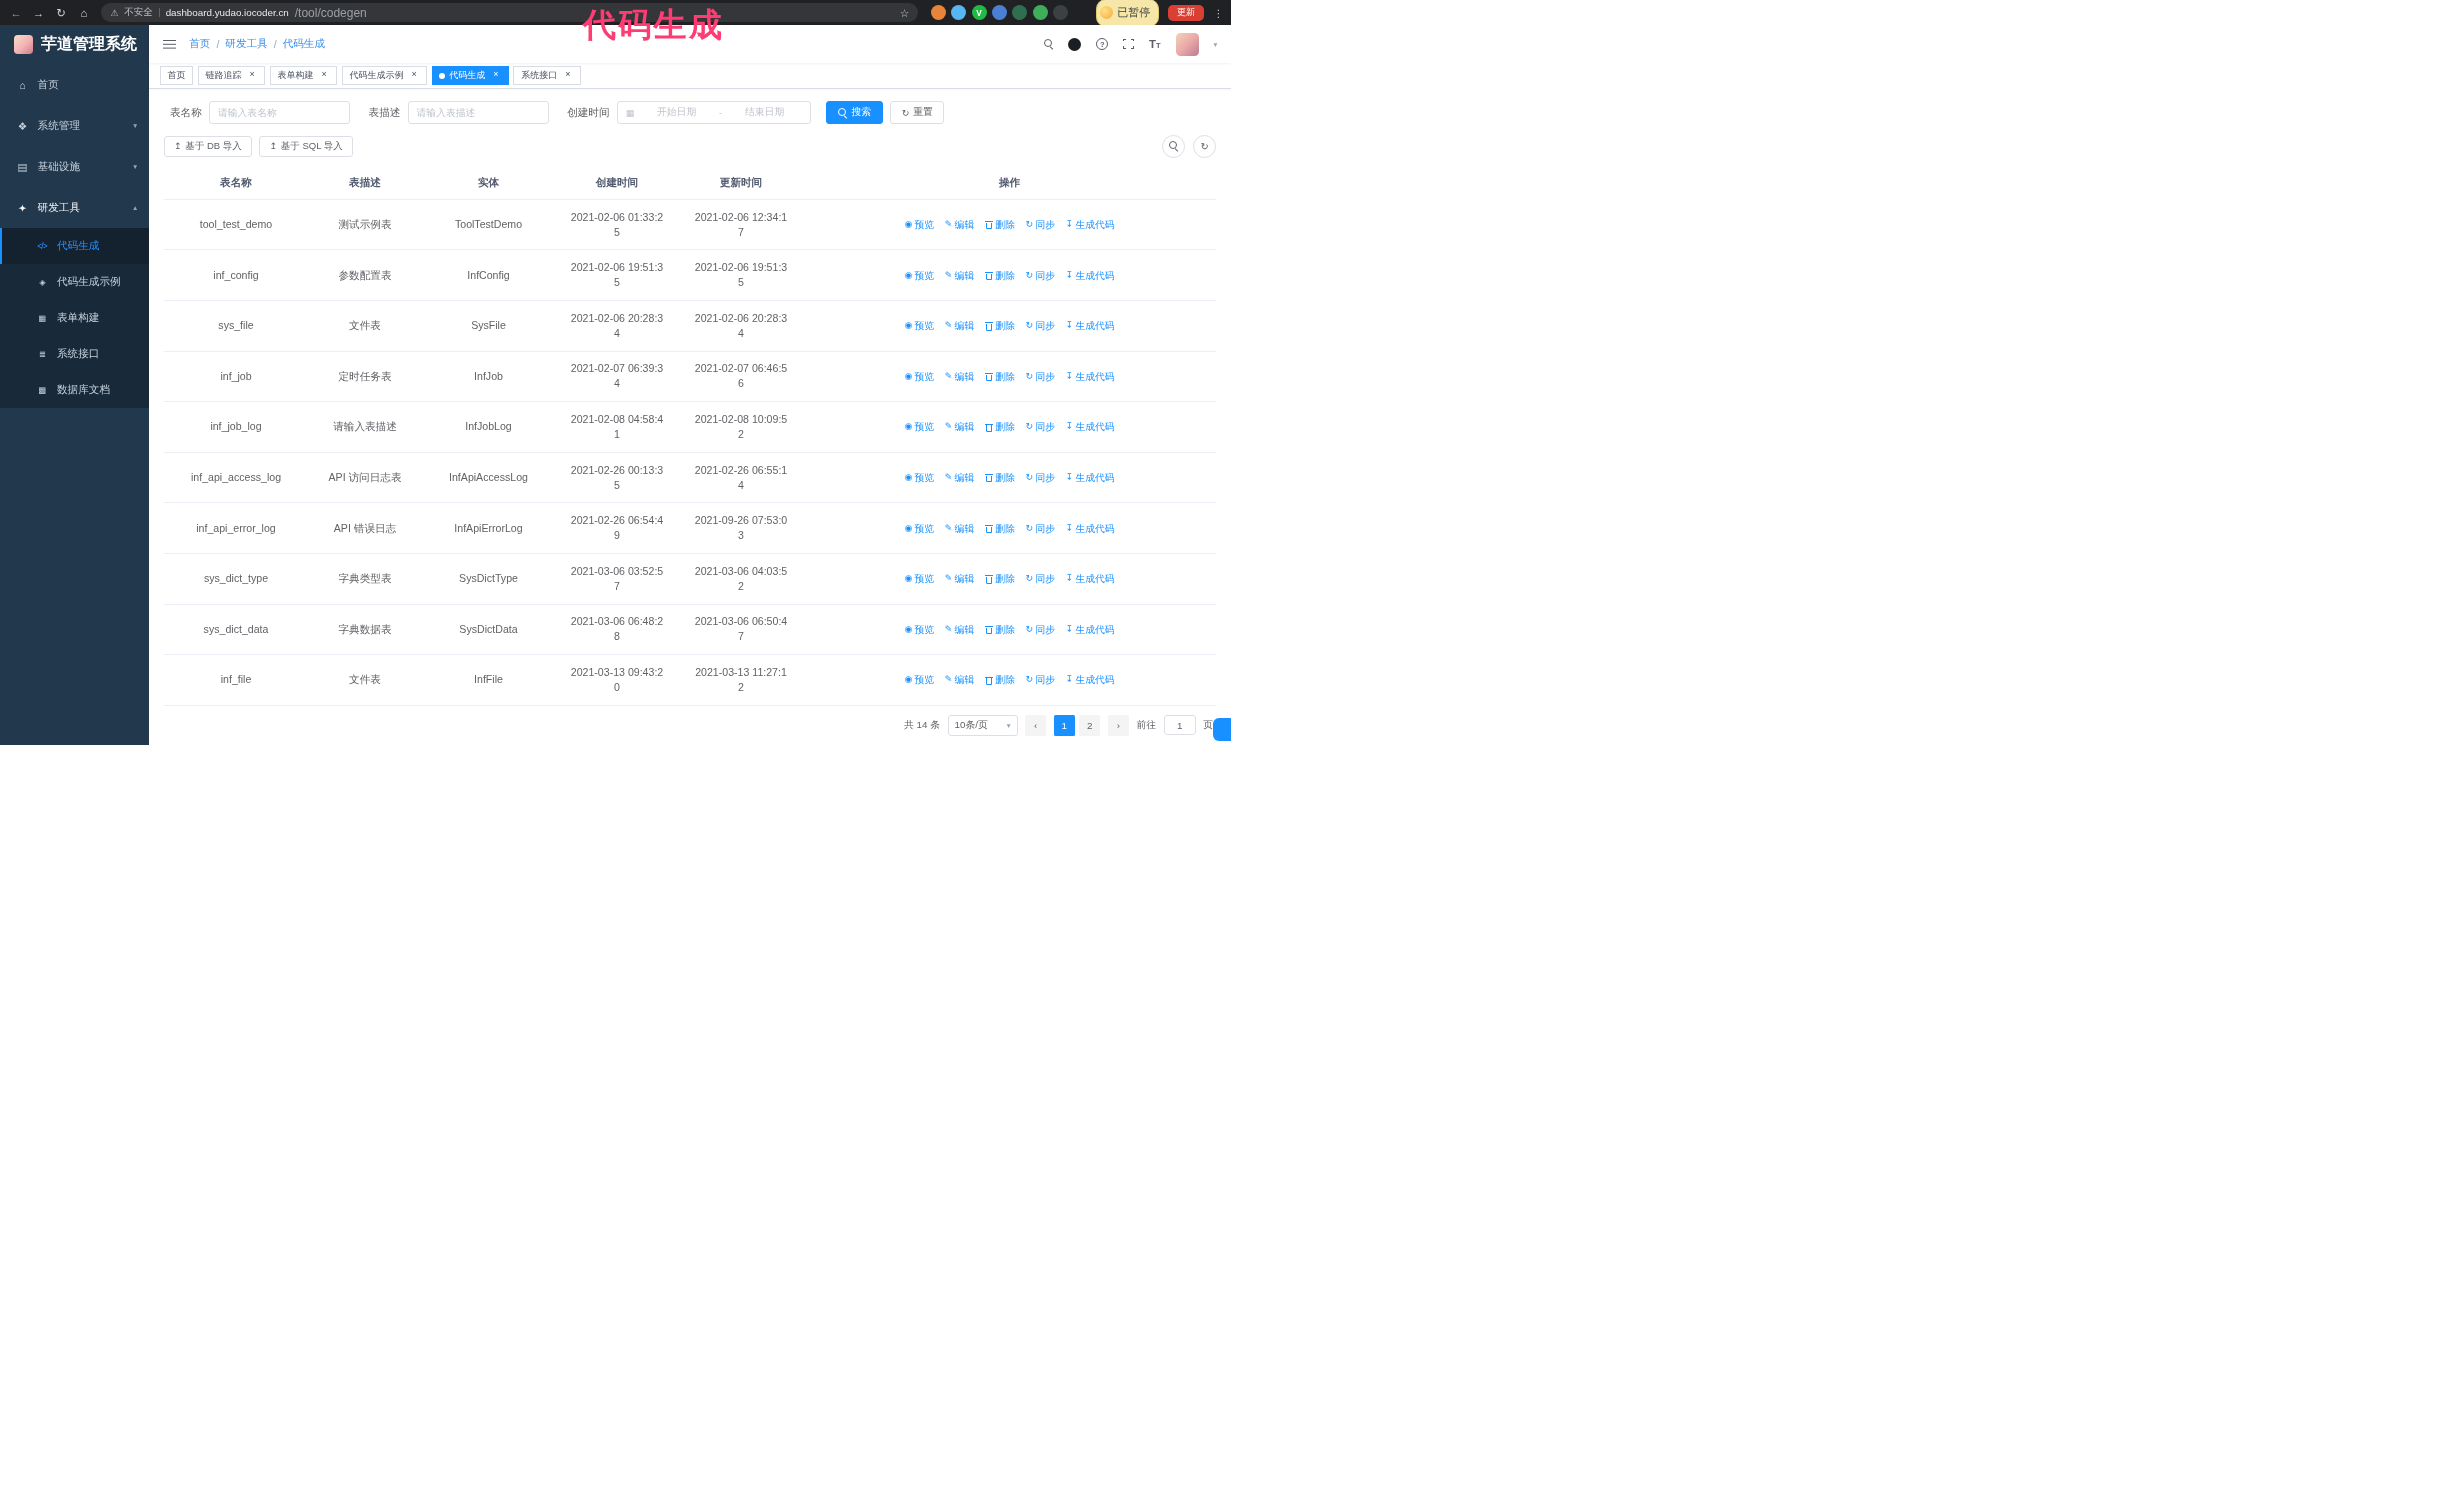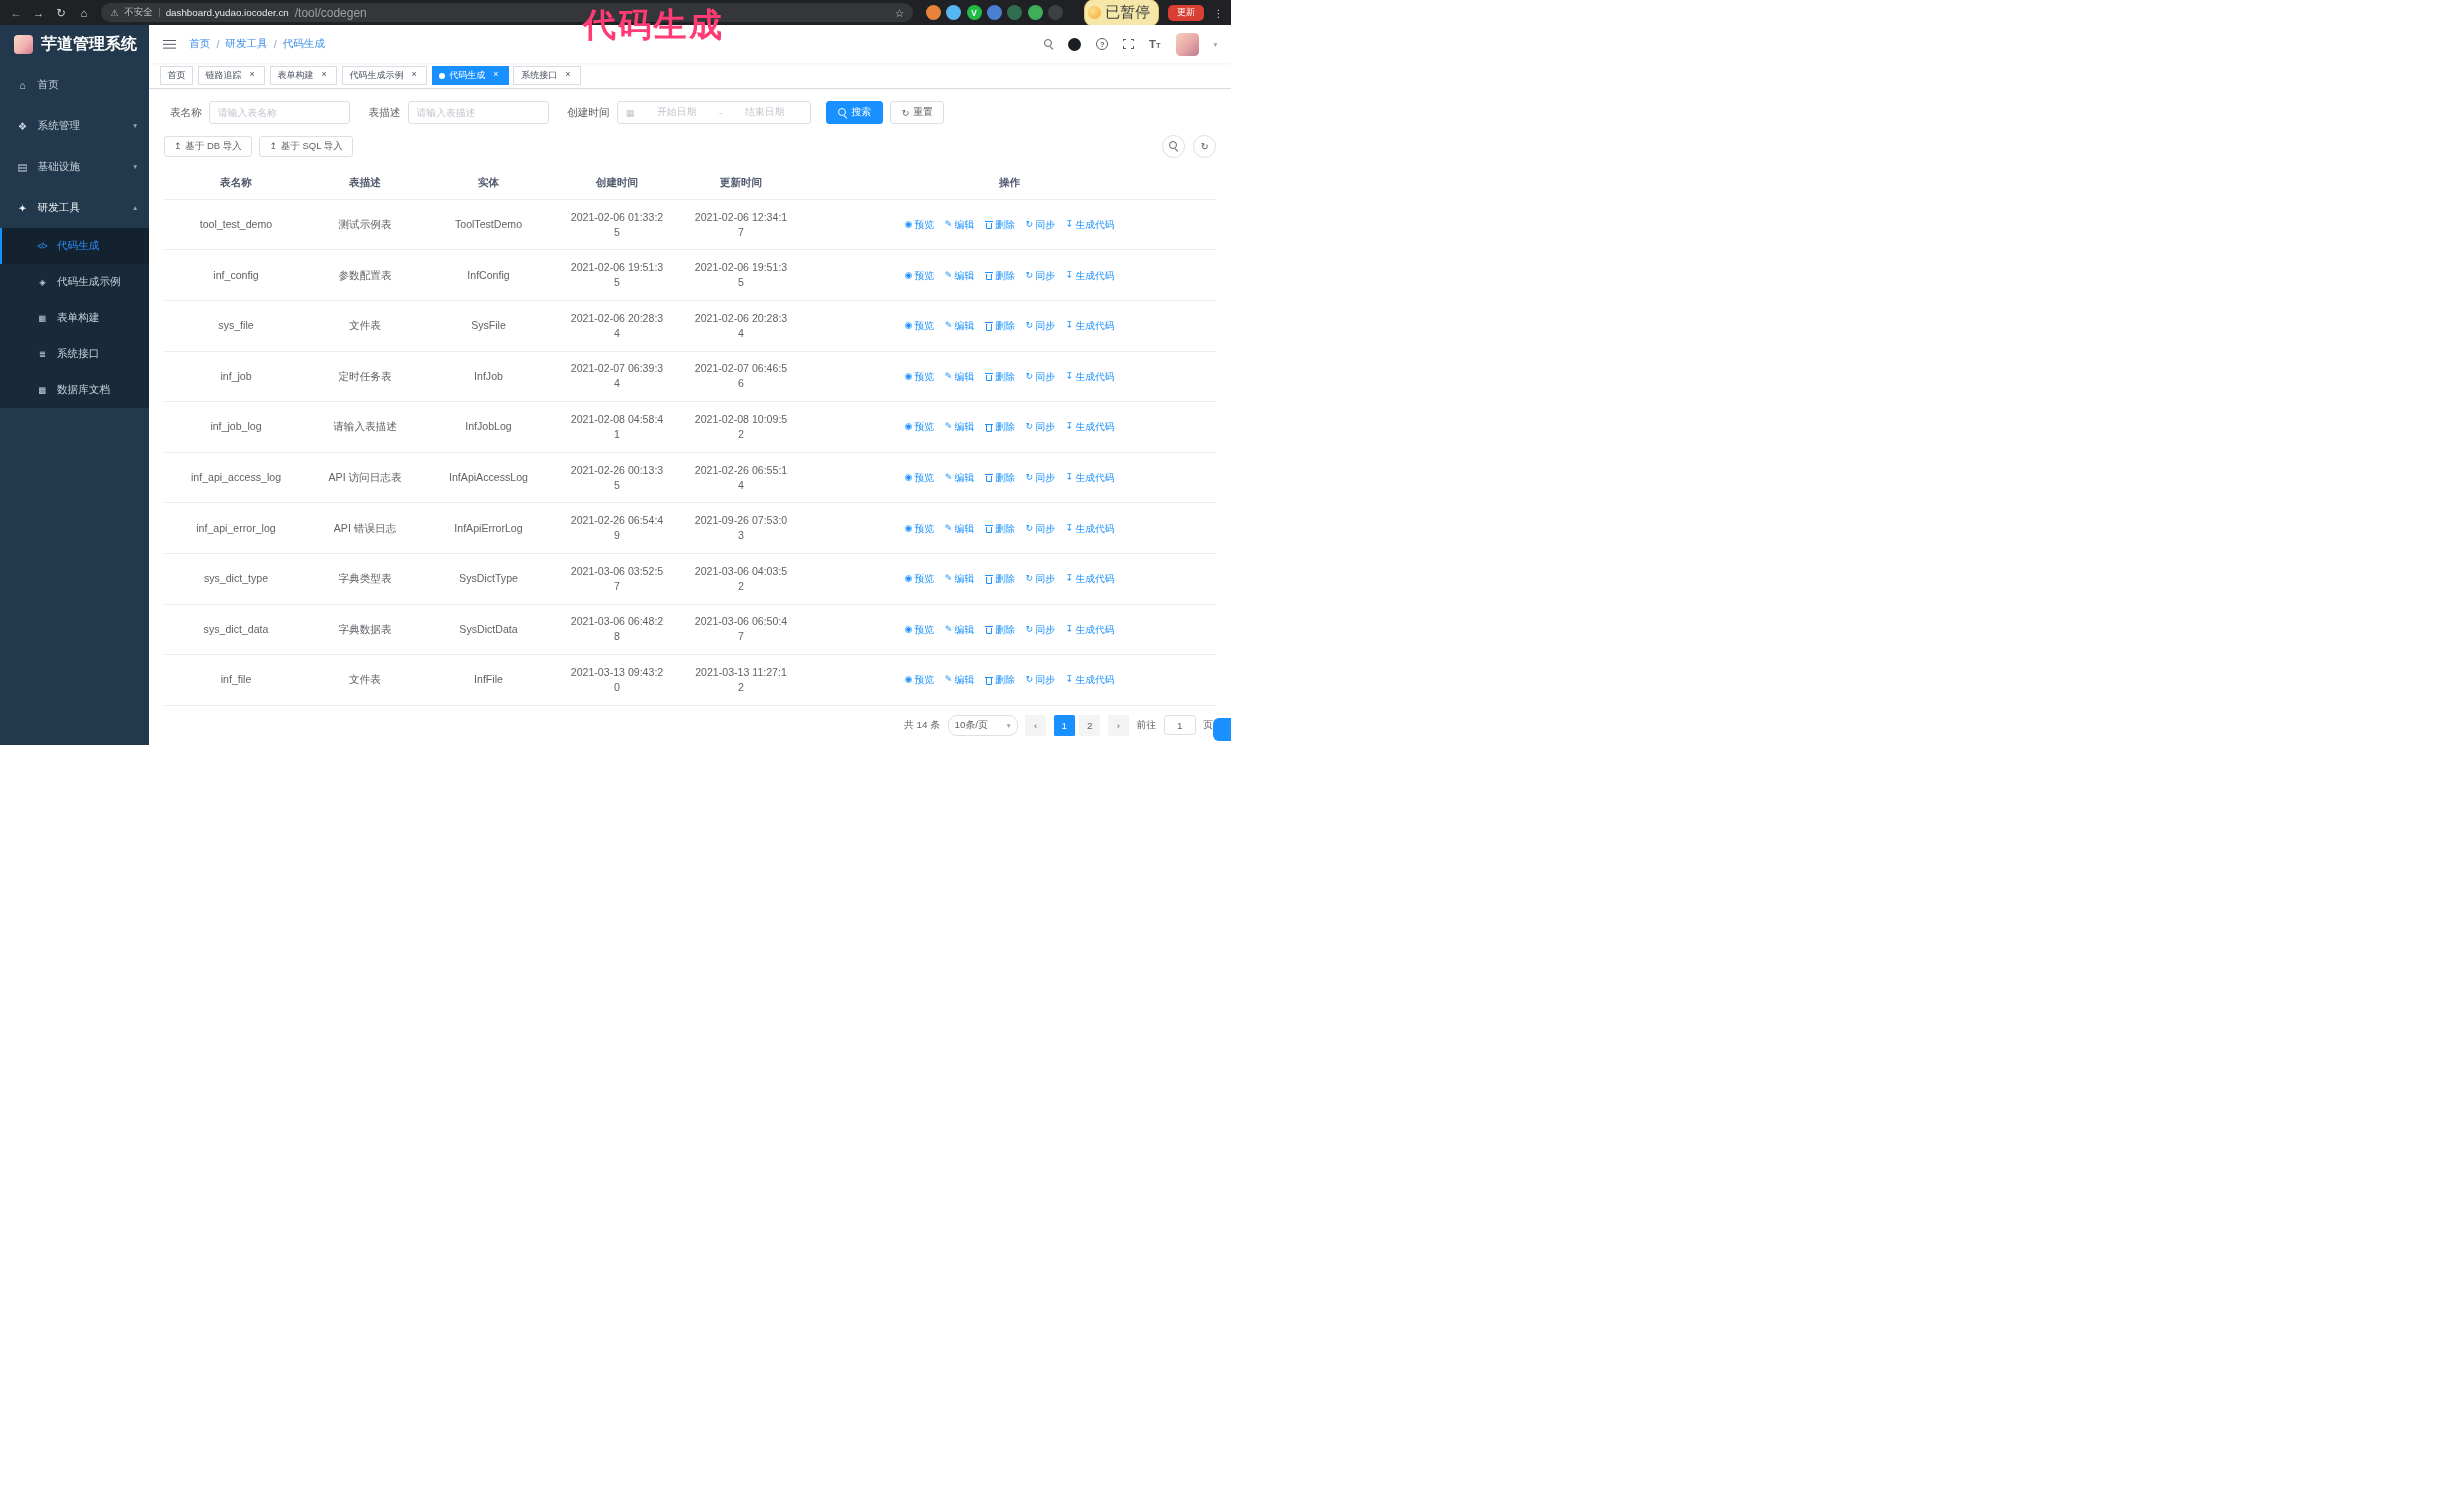--- a/index.html
+++ b/index.html
@@ -17,22 +17,22 @@
   .warn { color:#bdc1c6; font-size:9px; }
   .sec { color:#bdc1c6; }
   .addr-sep { width:0.8px; height:9.8px; background:#5f6368; }
   .host { color:#e8eaed; font-size:9.8px; white-space:nowrap; }
   .path { color:#9aa0a6; font-size:12px; white-space:nowrap; }
   .star { margin-left:auto; color:#c7cacd; font-size:10.6px; cursor:pointer; }
   .ext { display:flex; align-items:center; }
   .ext-dot { width:15px; height:15px; border-radius:50%; display:inline-flex; align-items:center;
              justify-content:center; color:#fff; font-size:8.3px; font-weight:bold; margin-left:5.3px; cursor:pointer; }
   .paused { display:flex; align-items:center; gap:4.5px; background:#f6e7a8; border:0.8px solid #e3c96e;
-            border-radius:9.8px; height:28px; padding:0 7.6px 0 3px; color:#3c4043; font-size:15px;
-            margin-left:18px; cursor:pointer; white-space:nowrap; }
+            border-radius:9.8px; height:28px; padding:0 7.6px 0 3px; color:#3c4043; font-size:11px;
+            margin-left:25px; cursor:pointer; white-space:nowrap; }
   .face { width:13px; height:13px; border-radius:50%;
           background:radial-gradient(circle at 35% 35%, #ffe082, #f4a93c); }
   .update { background:#d93f33; color:#fff; border-radius:5px; height:16px; display:flex;
             align-items:center; padding:8px 9px; font-size:9px; margin-left:6px; cursor:pointer; white-space:nowrap; }
   .kebab { color:#c7cacd; margin:0 1.5px 0 6px; font-size:10.6px; cursor:pointer; }
 
   
   .app { display:flex; height:720px; }
 
   
@@ -132,21 +132,21 @@
   .action { color:#1890ff; font-size:9.8px; display:inline-flex; align-items:center; gap:2.3px;
             text-decoration:none; cursor:pointer; }
   .aicon { font-size:9px; display:inline-block; }
   .icn-trash { position:relative; width:8.3px; height:9.8px; display:inline-block; }
   .icn-trash::before { content:""; position:absolute; top:1.5px; left:0; right:0; height:1.1px; background:currentColor; }
   .icn-trash::after { content:""; position:absolute; top:3.4px; left:1.1px; right:1.1px; bottom:0;
                       border:1.1px solid currentColor; border-top:none; border-radius:0 0 1.5px 1.5px; }
 
   .pager { display:flex; align-items:center; justify-content:flex-end; gap:7.6px; margin:9px 3px 16px;
            font-size:9.8px; color:#606266; }
-  .psel { width:70px; height:21px; border:0.8px solid #dcdfe6; border-radius:9px; display:flex;
+  .psel { width:70px; height:21px; border:0.8px solid #dcdfe6; border-radius:3px; display:flex;
           align-items:center; justify-content:space-between; padding:0 6px; color:#606266; cursor:pointer; }
   .pbtn { min-width:21px; height:21px; background:#f4f4f5; border-radius:1.5px; display:inline-flex;
           align-items:center; justify-content:center; color:#606266; font-size:9.8px; cursor:pointer; }
   .pbtn.active { background:#1890ff; color:#fff; }
   .pages { display:flex; gap:4.5px; }
   .goto-input { width:32px; height:19.7px; border:0.8px solid #dcdfe6; border-radius:3px; text-align:center;
                 font-size:9.8px; color:#606266; outline:none; font-family:inherit; }
 
   
   .annotation { position:absolute; top:3px; left:583px; font-size:33px; font-weight:900; color:#ff3b73;

